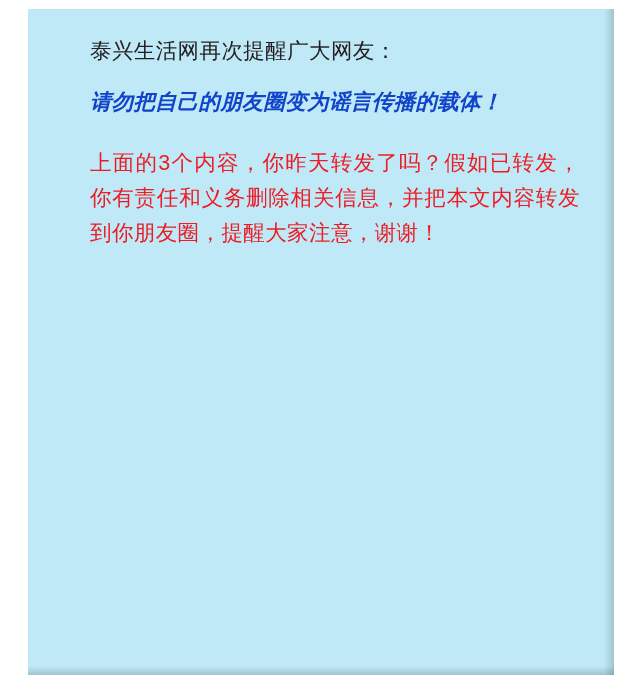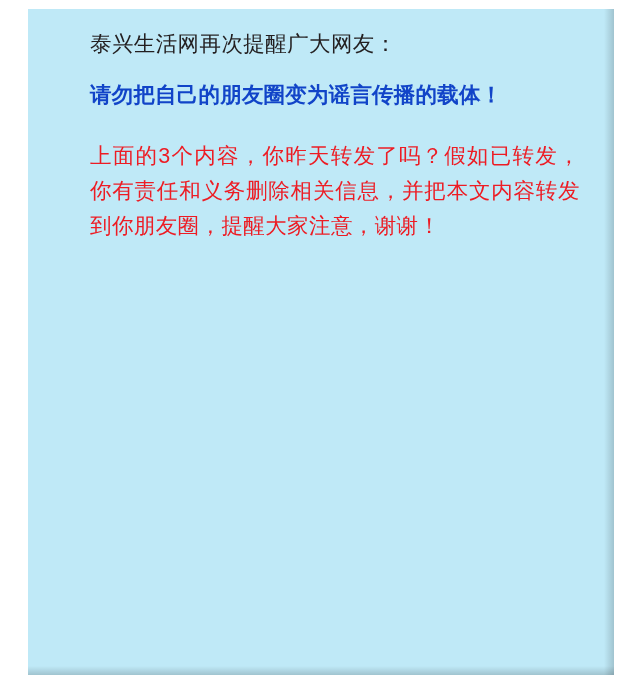--- a/index.html
+++ b/index.html
@@ -21,21 +21,21 @@
     height: 666px;
     background: #bfe9f7;
     box-sizing: border-box;
   }
   .poster-inner {
     position: absolute;
     left: 0;
     top: 0;
     right: 0;
     bottom: 0;
-    padding: 18px 34px 0 62px;
+    padding: 25px 34px 0 62px;
     box-sizing: border-box;
   }
   .edge-shadow-right {
     position: absolute;
     right: 0;
     top: 0;
     width: 10px;
     height: 100%;
     background: linear-gradient(to right, rgba(0,0,0,0.00), rgba(0,0,0,0.16));
   }
@@ -57,20 +57,21 @@
     text-align: justify;
   }
   .body-text {
     color: #231f20;
   }
   .warn-text {
     color: #1144c8;
     font-weight: bold;
     margin-top: 16px;
     letter-spacing: 0.2px;
+    font-style: italic;
   }
   .action-text {
     color: #ed1c24;
     margin-top: 26px;
   }
   .lead {
     margin-bottom: 2px;
   }
 </style>
 </head>

